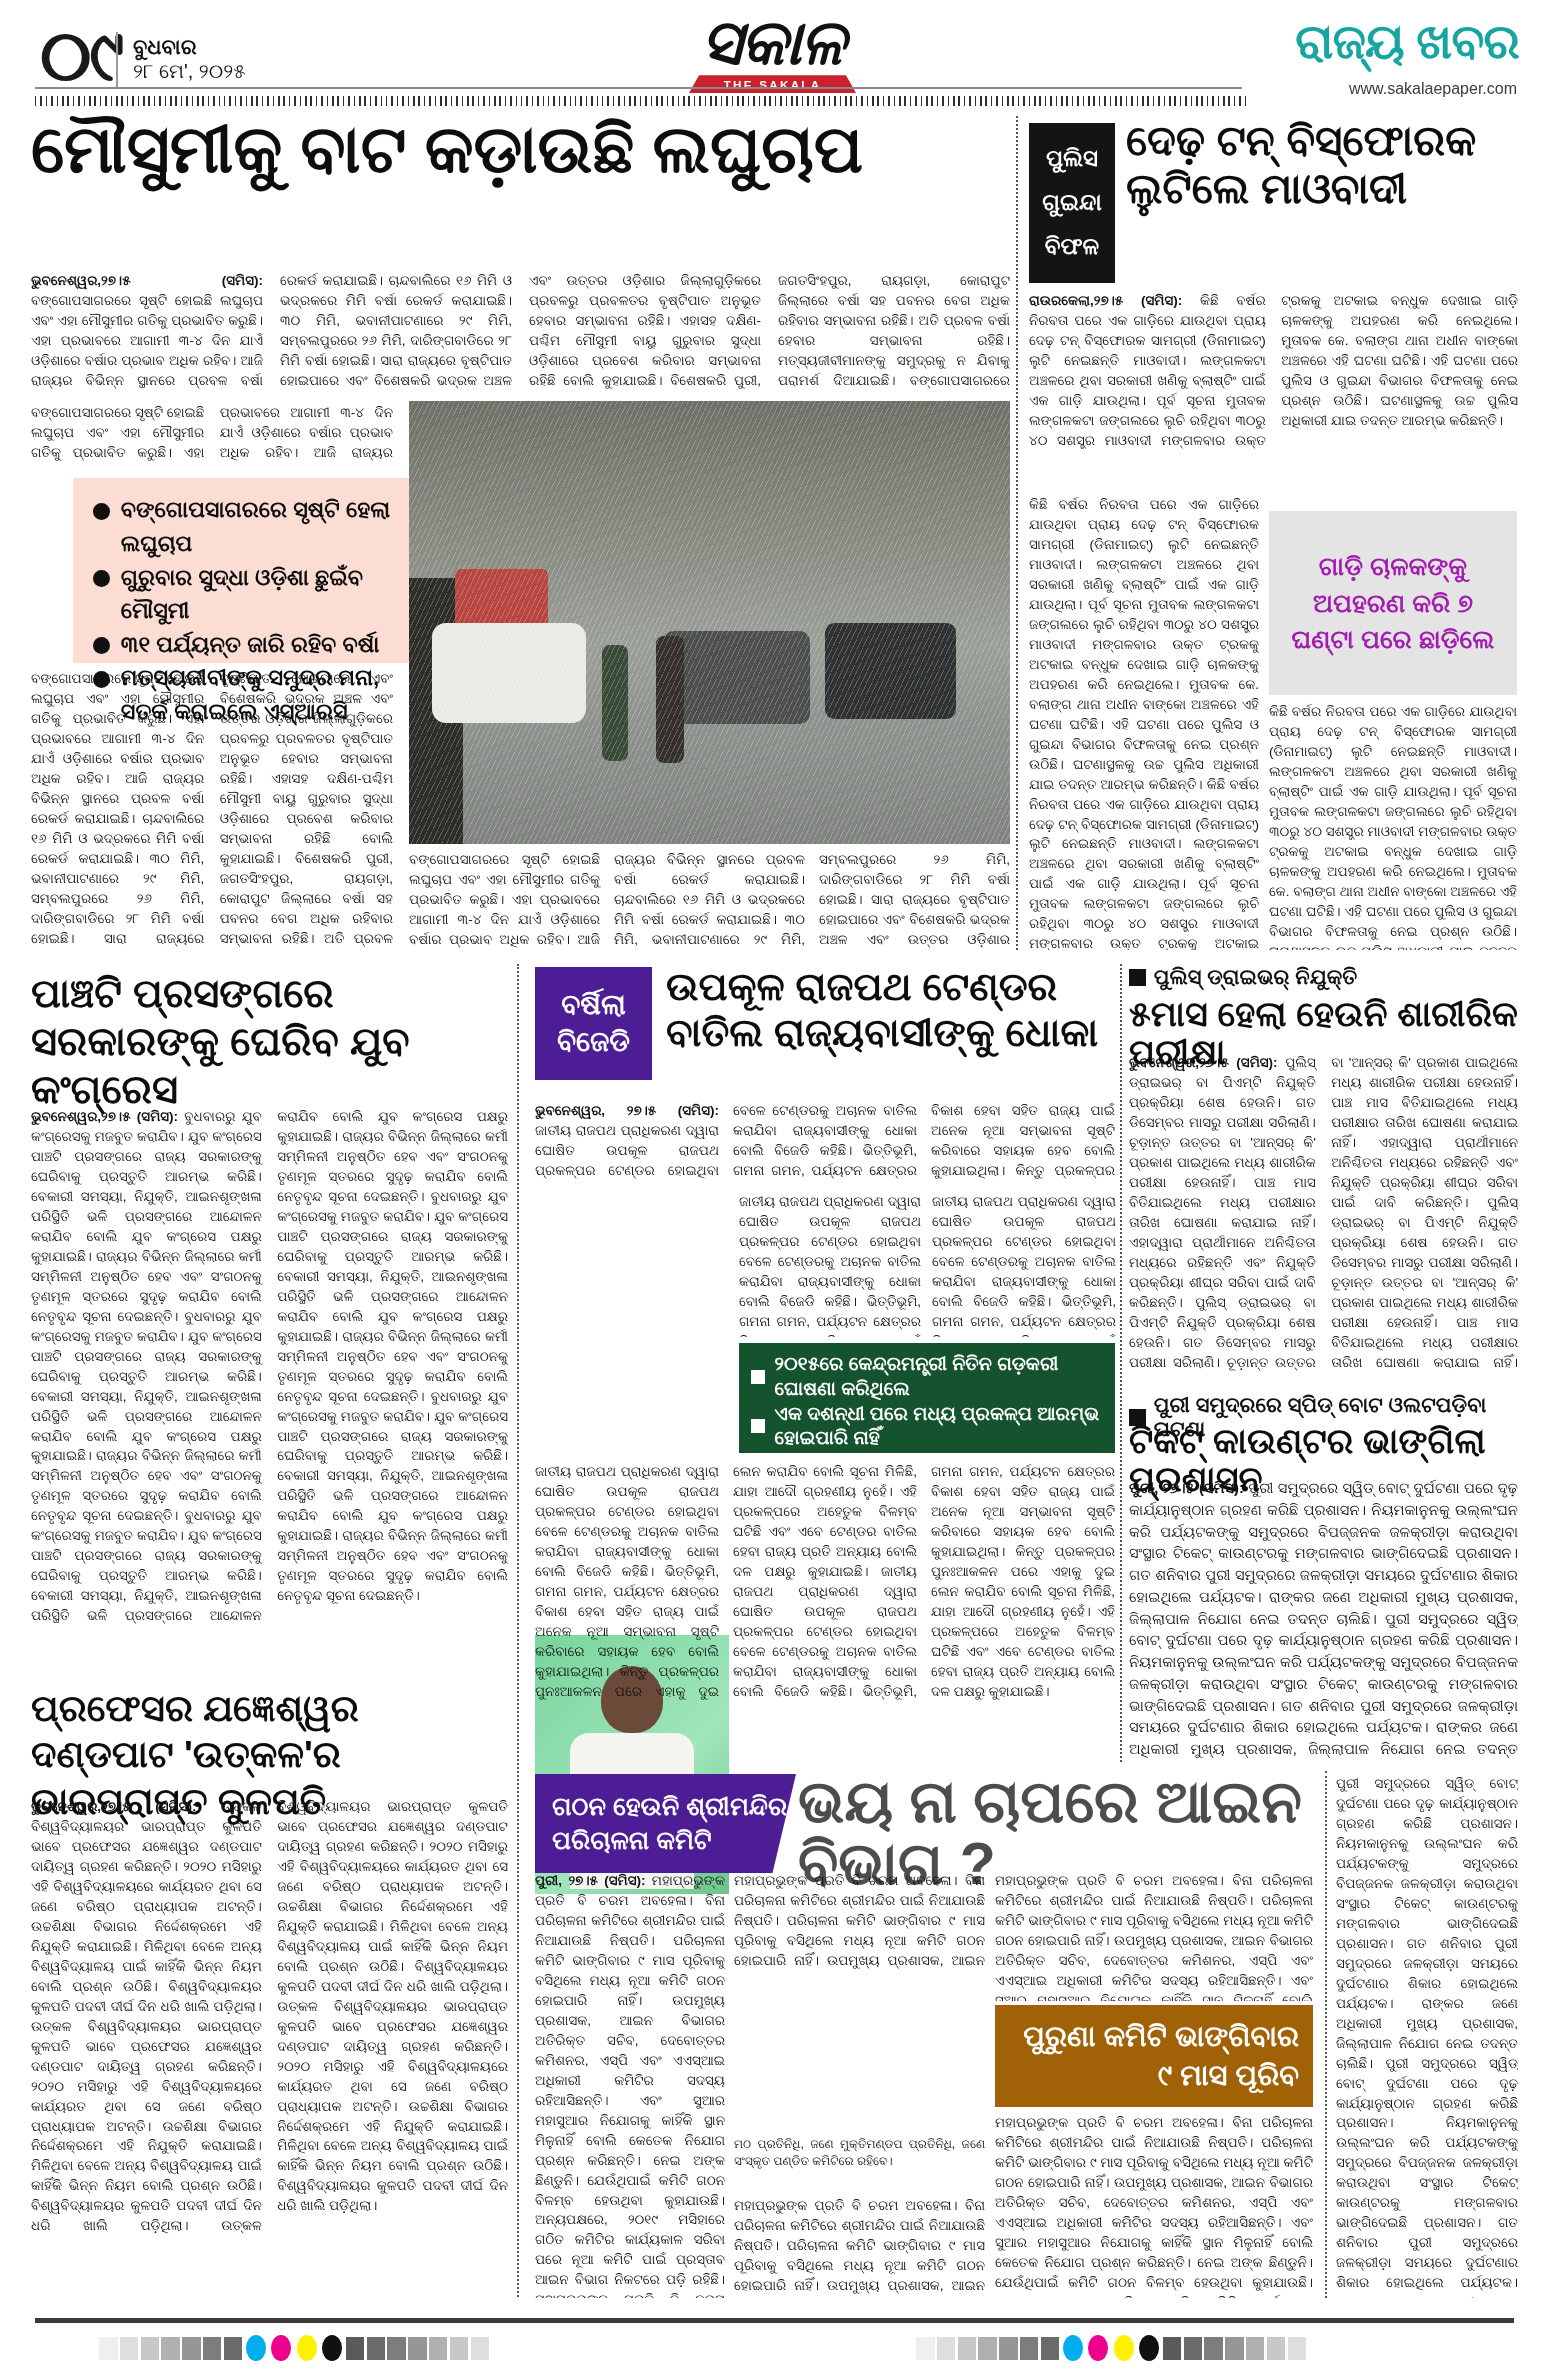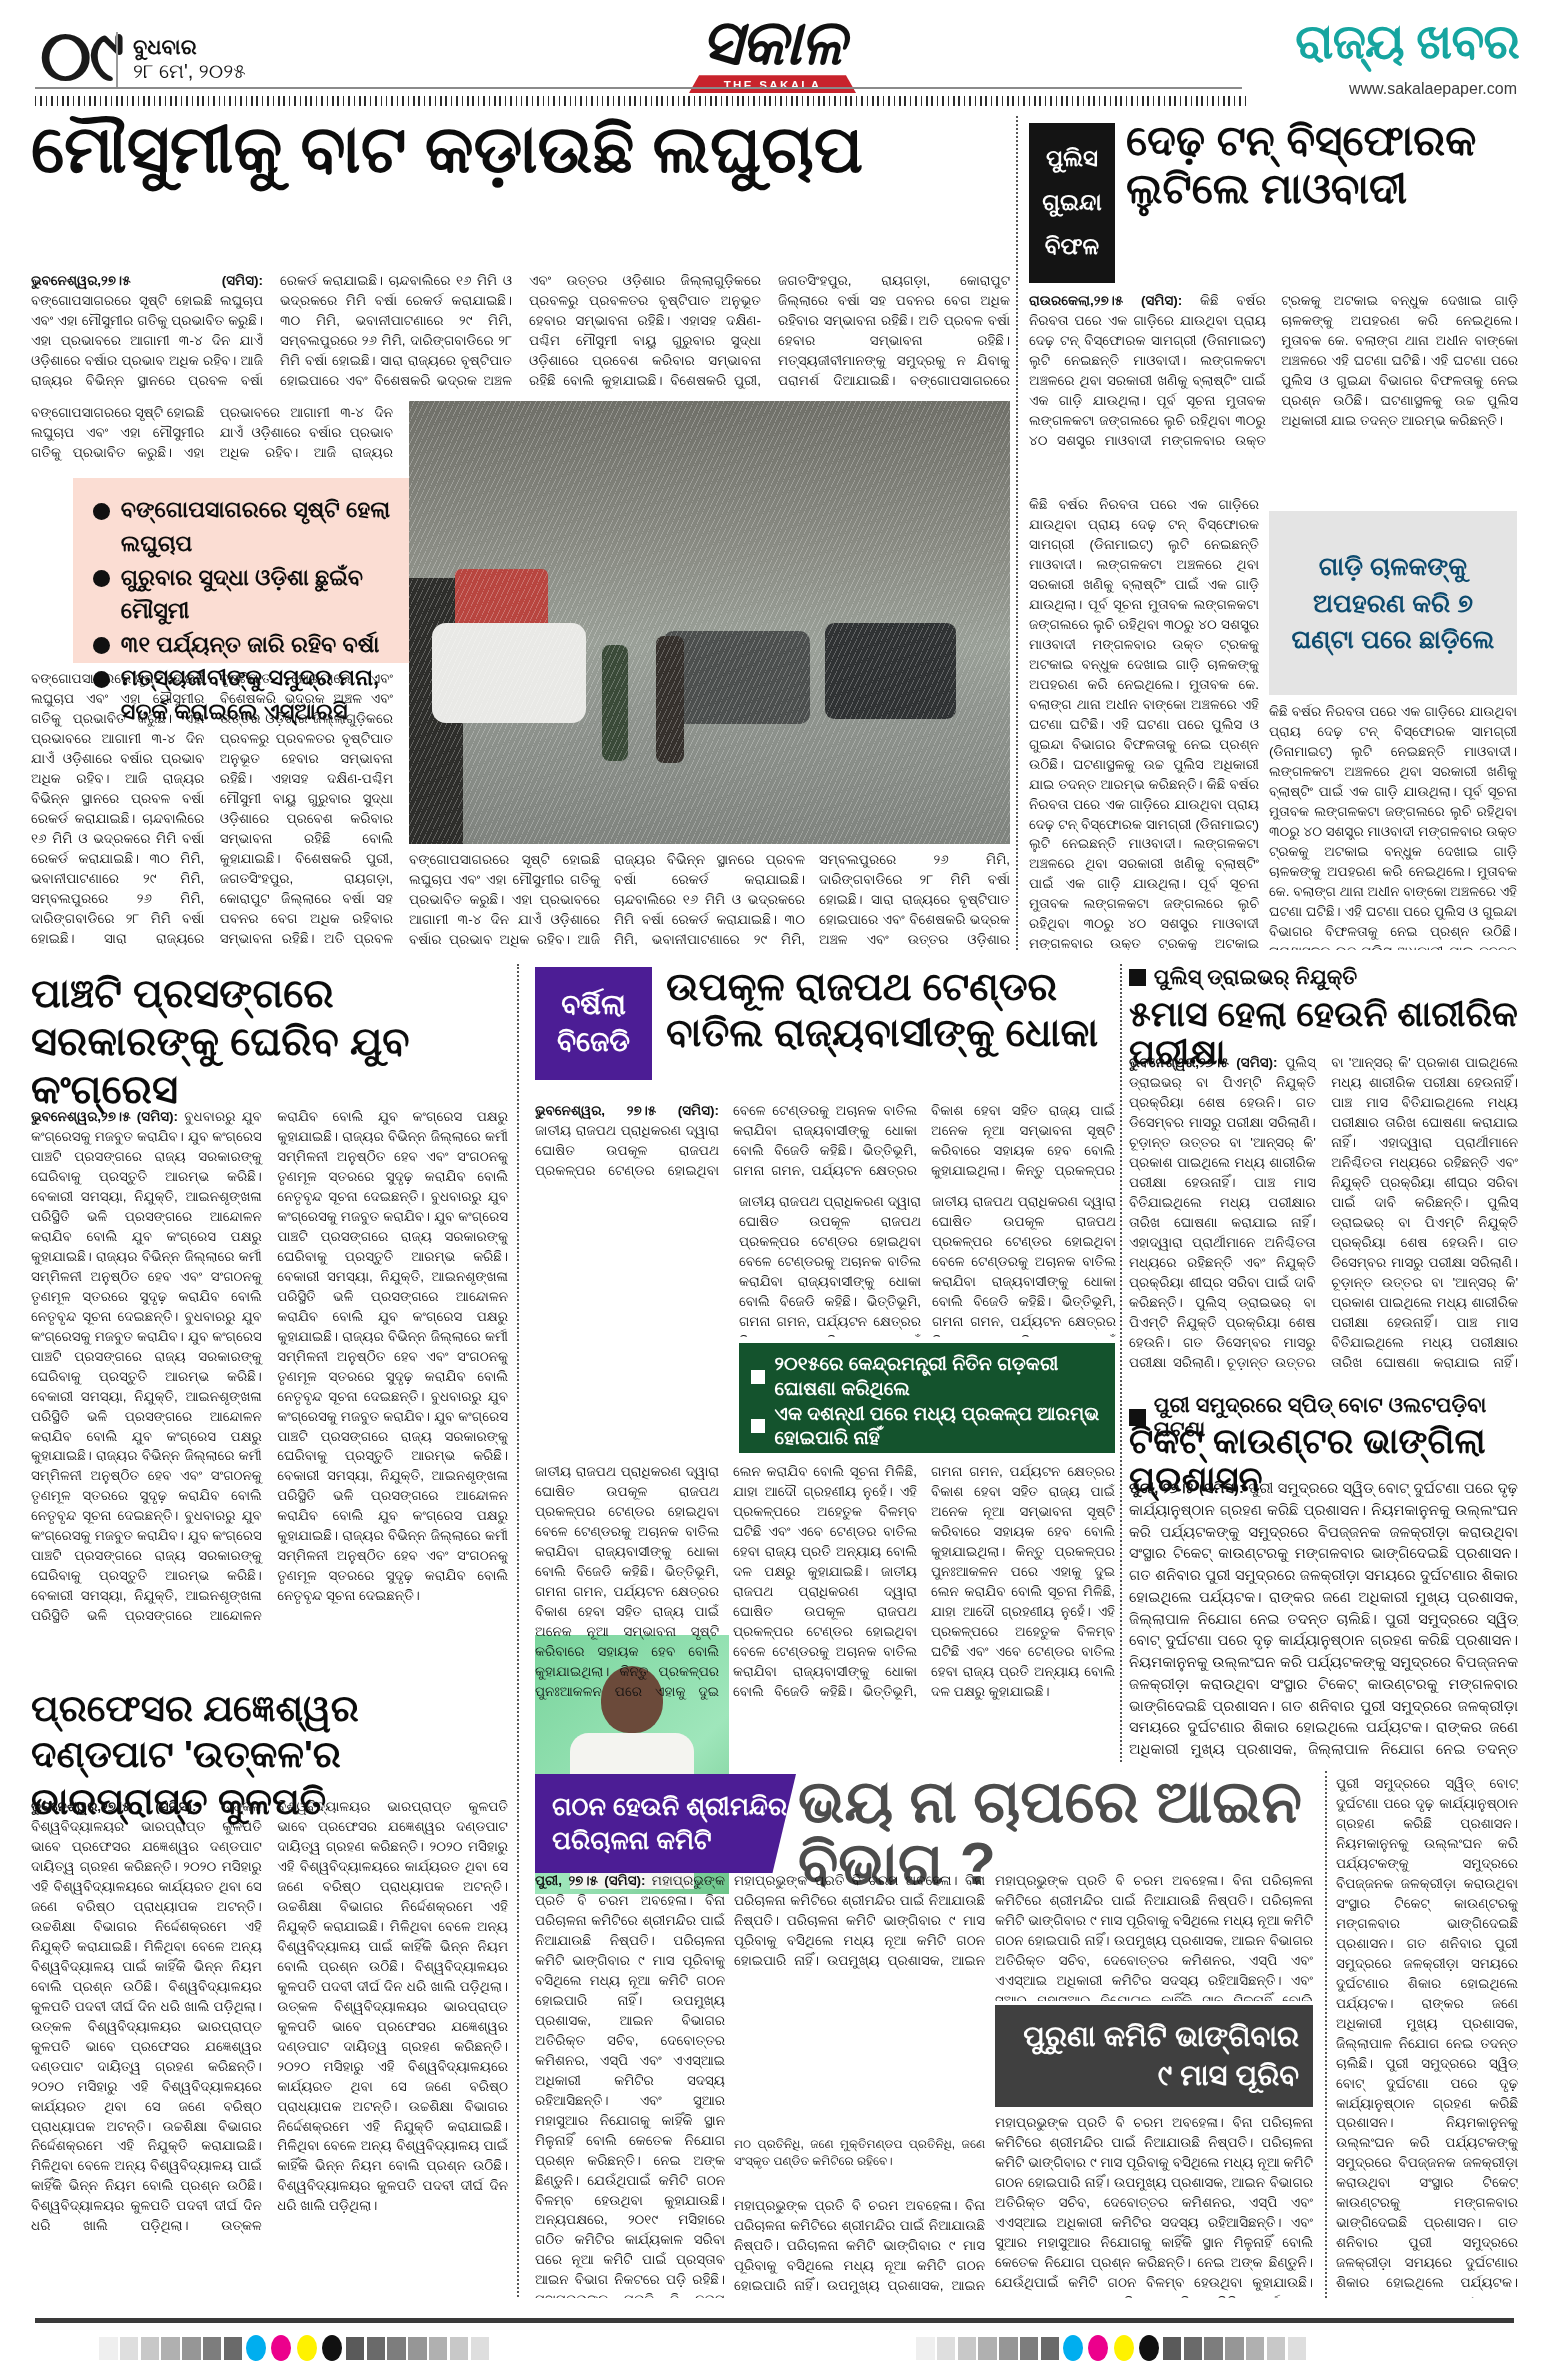--- a/index.html
+++ b/index.html
@@ -27,29 +27,29 @@
   .dateline{font-weight:bold;}
   .dotted-v{border-left:2.3px dotted #555;width:0;}
   .kicker{display:flex;align-items:center;gap:7.7px;font-size:21px;font-weight:bold;}
   .kicker .sq{width:17px;height:17px;background:#111;flex:0 0 auto;}
   
   .bulletbox{background:#fbddd3;padding:15.4px 20px;}
   .bulletbox .bi{display:flex;gap:10.8px;font-size:22.4px;font-weight:bold;line-height:1.5;color:#0d0d0d;}
   .bulletbox .dot{width:17px;height:17px;border-radius:50%;background:#111;margin-top:9.3px;flex:0 0 auto;}
   .blackbox{background:#141414;color:#fff;display:flex;flex-direction:column;justify-content:center;
             align-items:center;text-align:center;font-weight:bold;}
-  .graybox{background:#e4e4e4;color:#0c4a6e;font-size:25.4px;font-weight:bold;text-align:center;
+  .graybox{background:#e4e4e4;color:#a21caf;font-size:25.4px;font-weight:bold;text-align:center;
            display:flex;align-items:center;justify-content:center;line-height:1.45;padding:7.7px 10.8px;}
   .pointsbox{background:#14532d;color:#fff;padding:9.3px 12.3px;display:flex;flex-direction:column;justify-content:space-around;}
   .pointsbox .pt{display:flex;align-items:center;gap:9.3px;font-size:19px;font-weight:bold;line-height:1.3;}
   .pointsbox .sq{width:14px;height:14px;background:#fff;flex:0 0 auto;}
   .redtag{background:#4c1d95;color:#fff;font-weight:bold;text-align:center;
           display:flex;flex-direction:column;justify-content:center;line-height:1.3;}
   .slant{clip-path:polygon(0 0,100% 0,91% 100%,0 100%);text-align:left;padding-left:17px;}
-  .darkbox{background:#404040;color:#fff;font-weight:bold;text-align:right;
+  .darkbox{background:#a16207;color:#fff;font-weight:bold;text-align:right;
            display:flex;flex-direction:column;justify-content:center;padding:7.7px 14px;line-height:1.35;}
   .bighead-gray{font-weight:bold;color:#4d4d4d;line-height:1.05;}
   
   .photo{overflow:hidden;position:relative;}
   .photo-rain{background:linear-gradient(180deg,#6f6f68 0%,#8b8d85 35%,#9aA098 55%,#8f948e 70%,#7f837e 100%);}
   .rain-overlay{position:absolute;inset:0;background:repeating-linear-gradient(115deg,rgba(255,255,255,.25) 0 0.8px,transparent 0.8px 4.6px);}
   .shape{position:absolute;border-radius:6.2px;}
   .photo-politician{background:linear-gradient(135deg,#79d49c 0%,#9fe6bb 60%,#6cc489 100%);}
   .caption{font-size:12px;line-height:1.45;text-align:justify;overflow:hidden;}
   

